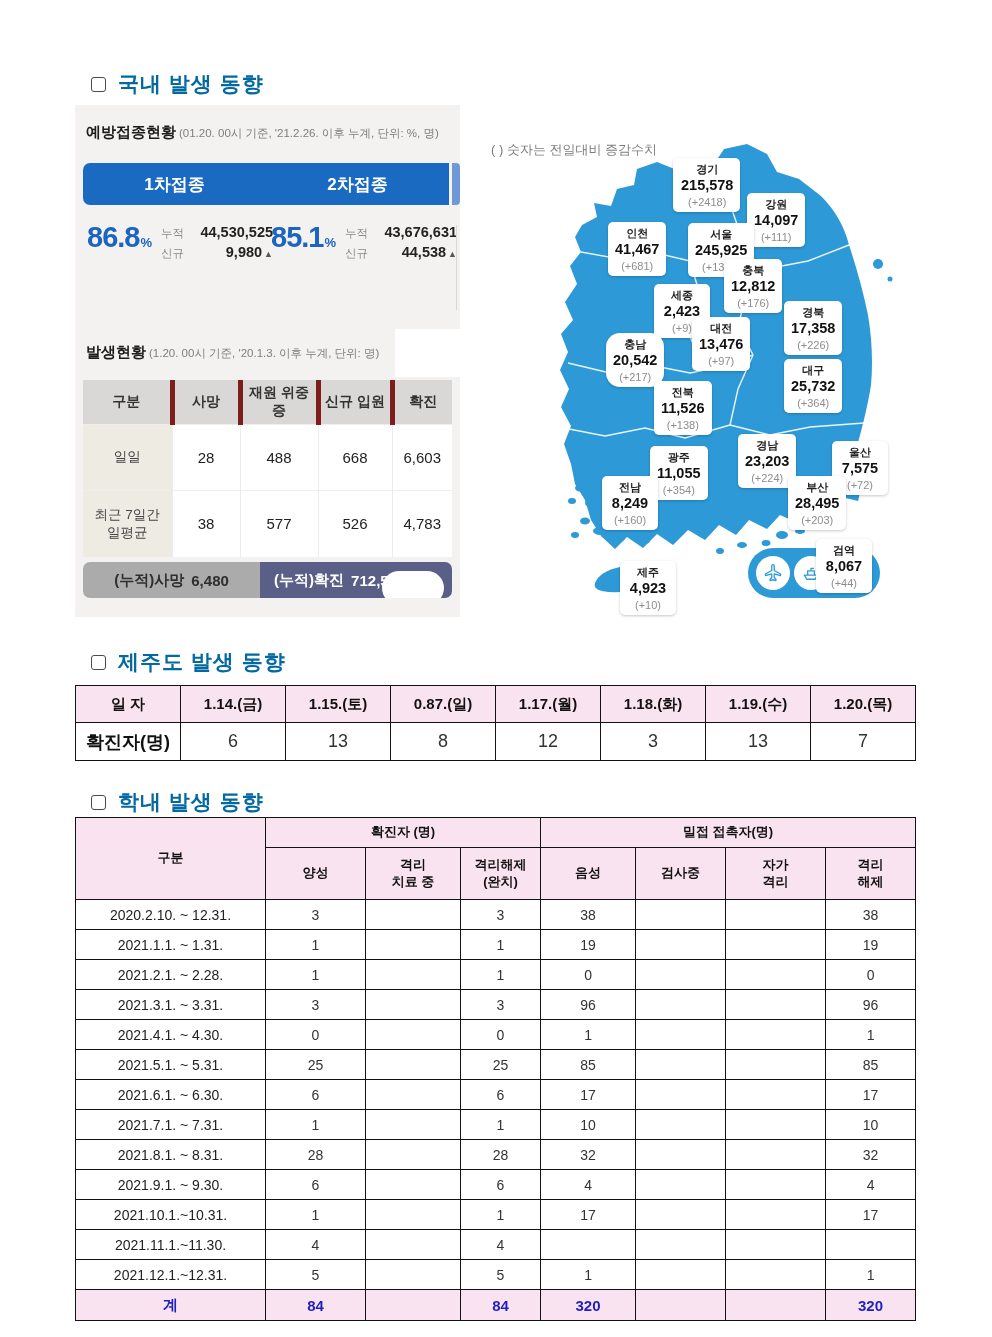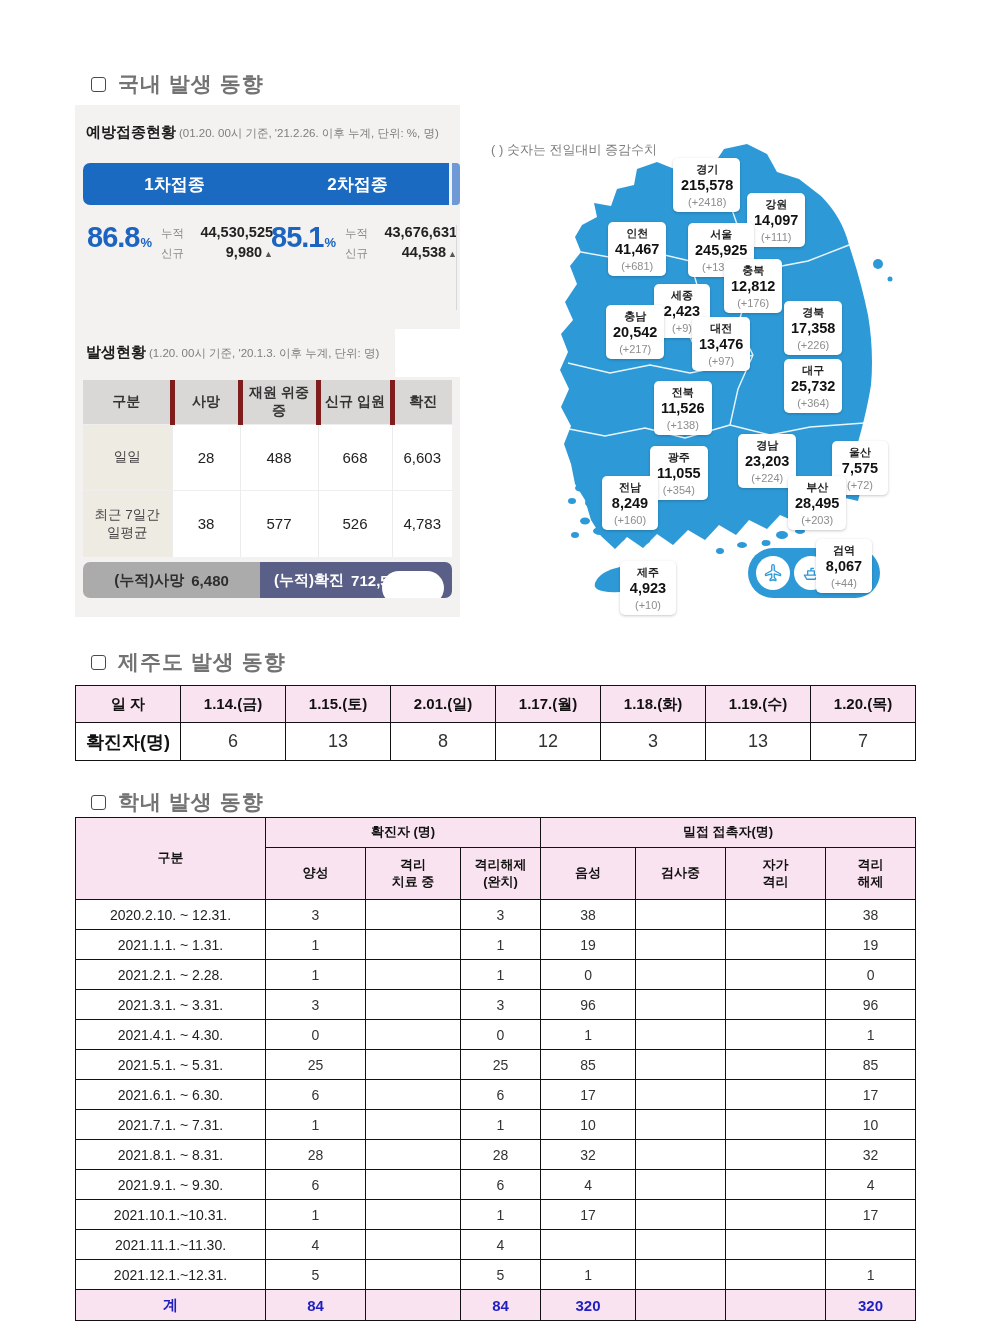--- a/index.html
+++ b/index.html
@@ -1,21 +1,21 @@
 <!DOCTYPE html>
 <html><head>
 <meta charset="utf-8">
 <style>
   * { margin:0; padding:0; box-sizing:border-box; }
   body { font-family:"Liberation Sans","DejaVu Sans",sans-serif; background:#fff; }
   #page { position:relative; width:992px; height:1337px; background:#fff; overflow:hidden; }
   .abs { position:absolute; }
 
   
-  .sec-title { display:flex; align-items:center; gap:12px; font-size:21px; font-weight:bold; color:#737373; letter-spacing:1px;padding-left:21px; }
+  .sec-title { display:flex; align-items:center; gap:12px; font-size:21px; font-weight:bold; color:#0369a1; letter-spacing:1px;padding-left:21px; }
   .checkbox { width:15px; height:15px; border:1.6px solid #4a4a4a; border-radius:3px; background:#fff; flex:0 0 auto; }
 
   
   .panel { left:75px; top:105px; width:385px; height:512px; background:#f3f2f0; }
   .panel-title { position:absolute; left:11px; top:18px; font-size:15px; font-weight:bold; color:#1c1c1c; }
   .panel-title .sub { font-weight:normal; font-size:11.5px; color:#7e7e7e; margin-left:3px; }
   .vacc-bar { position:absolute; left:8px; top:58px; width:366px; height:42px; background:#1b6ac2; border-radius:7px 0 0 7px; display:flex; }
   .vacc-bar .half { flex:1; display:flex; align-items:center; justify-content:center; color:#fff; font-size:17px; font-weight:bold; }
   .vacc-bar-sliver { position:absolute; left:377px; top:58px; width:8px; height:42px; background:#6e99d6; border-radius:0 4px 4px 0; }
   .dose { position:absolute; top:118px; display:flex; align-items:flex-start; }
@@ -254,21 +254,21 @@
     <div class="map-label" style="left:174px; top:151px;">
         <div class="rname">세종</div>
         <div class="rvalue">2,423</div>
         <div class="rdelta">(+9)</div>
       </div>
     <div class="map-label" style="left:304px; top:168px;">
         <div class="rname">경북</div>
         <div class="rvalue">17,358</div>
         <div class="rdelta">(+226)</div>
       </div>
-    <div class="map-label" style="left:126px; top:172px;">
+    <div class="map-label" style="left:126px; top:200px;border-radius:14px;">
         <div class="rname">충남</div>
         <div class="rvalue">20,542</div>
         <div class="rdelta">(+217)</div>
       </div>
     <div class="map-label" style="left:212px; top:184px;">
         <div class="rname">대전</div>
         <div class="rvalue">13,476</div>
         <div class="rdelta">(+97)</div>
       </div>
     <div class="map-label" style="left:304px; top:226px;">
@@ -332,21 +332,21 @@
         <col style="width:105px">
         <col style="width:105px">
         <col style="width:105px">
         <col style="width:105px">
       </colgroup>
     <tbody>
         <tr>
       <th>일 자</th>
       <th>1.14.(금)</th>
       <th>1.15.(토)</th>
-      <th>2.01.(일)</th>
+      <th>0.87.(일)</th>
       <th>1.17.(월)</th>
       <th>1.18.(화)</th>
       <th>1.19.(수)</th>
       <th>1.20.(목)</th>
     </tr>
     <tr>
       <td style="font-weight:bold; color:#111;">확진자(명)</td>
       <td>6</td>
       <td>13</td>
       <td>8</td>

